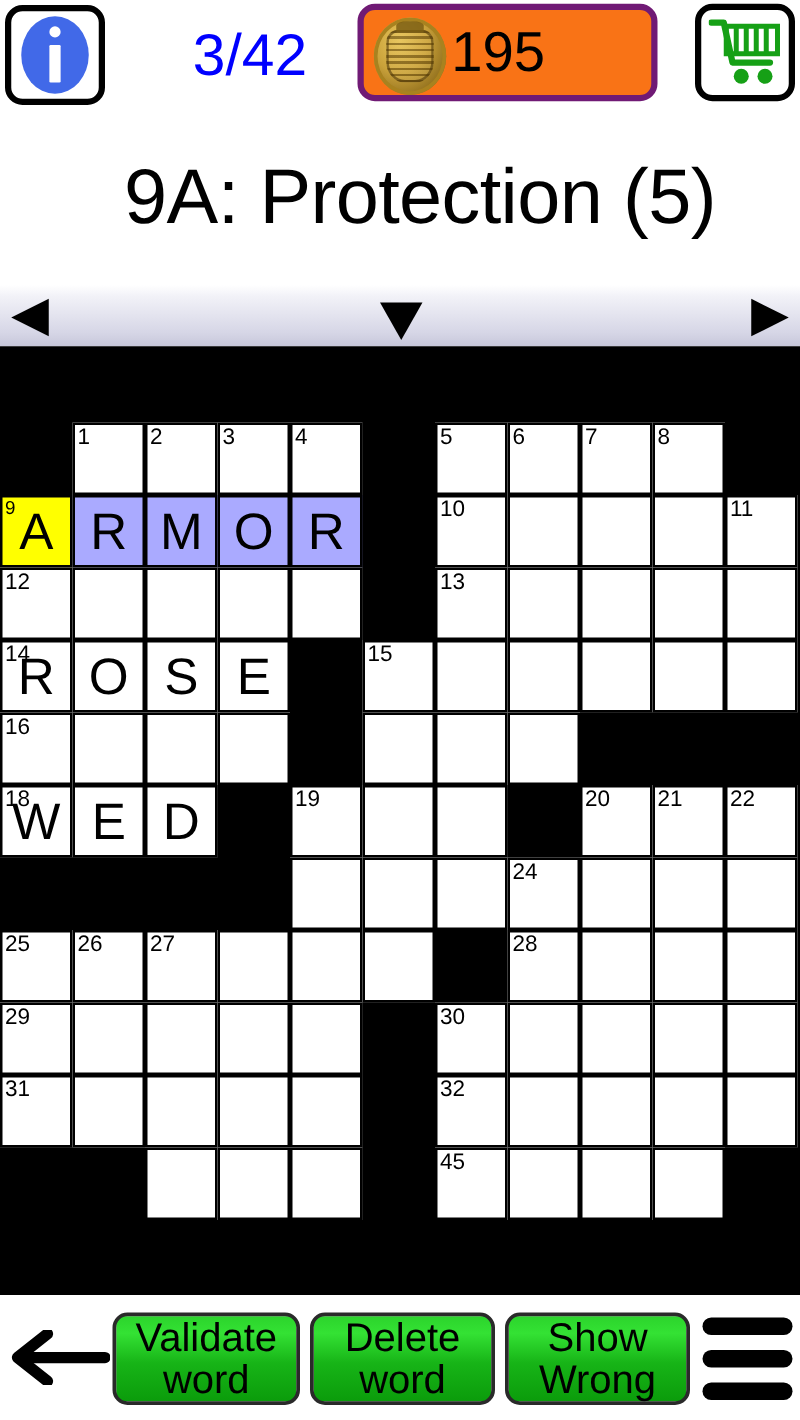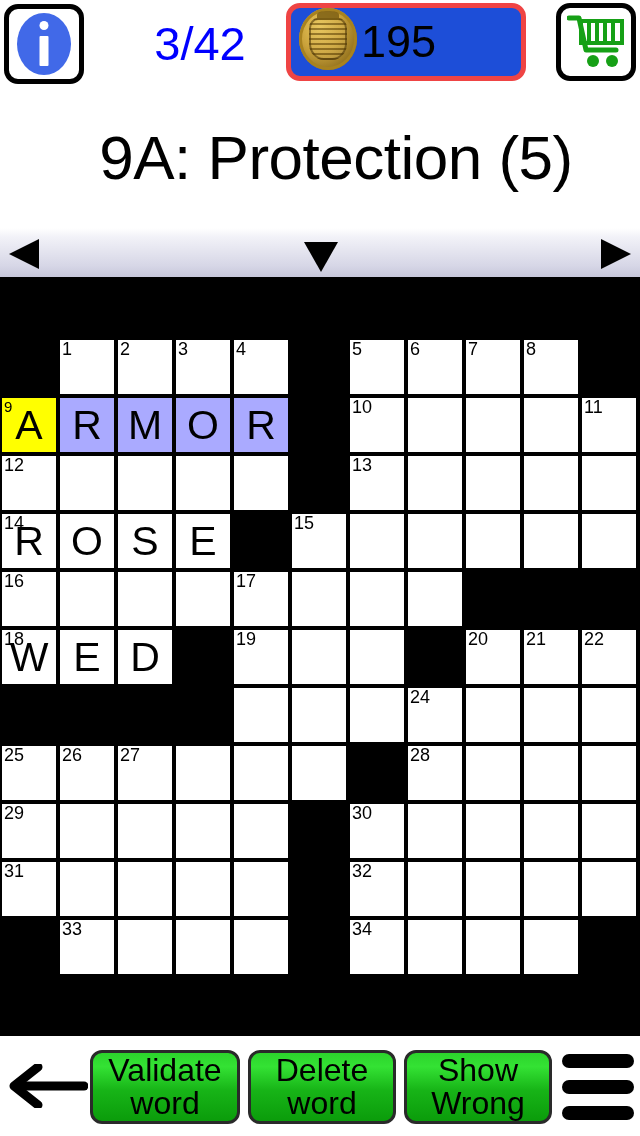--- a/index.html
+++ b/index.html
@@ -73,26 +73,26 @@
     text-align: center;
     font-size: 47px;
     line-height: 72px;
     color: #0000ff;
     font-family: "Liberation Sans", sans-serif;
   }
   .coin-box {
     position: absolute;
     left: 286px; top: 3px;
     width: 240px; height: 78px;
-    border: 5px solid #ef4444;
+    border: 5px solid #701a75;
     border-radius: 14px;
-    background: #1d4ed8;
+    background: #f97316;
     box-sizing: border-box;
     display: flex;
-    align-items: flex-start;
+    align-items: flex-end;
     padding-left: 8px;
   }
   .coin {
     width: 58px; height: 62px;
     border-radius: 50%;
     background:
       radial-gradient(ellipse at 36% 30%, #e8c55a 0%, #c9a13a 42%, #8e6d1c 78%, #6d5212 100%);
     box-shadow: inset 0 0 0 3px #a8821f;
     position: relative;
     flex: none;
@@ -438,23 +438,20 @@
       <div class="cell white" style="left: 406px; top: 232px;"></div>
       <div class="cell white" style="left: 464px; top: 232px;"></div>
       <div class="cell white" style="left: 522px; top: 232px;"></div>
       <div class="cell white" style="left: 580px; top: 232px;"></div>
       <div class="cell white" style="left: 0px; top: 290px;">
         <span class="num">16</span>
       </div>
       <div class="cell white" style="left: 58px; top: 290px;"></div>
       <div class="cell white" style="left: 116px; top: 290px;"></div>
       <div class="cell white" style="left: 174px; top: 290px;"></div>
-      <div class="cell white" style="left: 232px; top: 290px;">
-        <span class="num">17</span>
-      </div>
       <div class="cell white" style="left: 290px; top: 290px;"></div>
       <div class="cell white" style="left: 348px; top: 290px;"></div>
       <div class="cell white" style="left: 406px; top: 290px;"></div>
       <div class="cell block" style="left: 464px; top: 290px;"></div>
       <div class="cell block" style="left: 522px; top: 290px;"></div>
       <div class="cell block" style="left: 580px; top: 290px;"></div>
       <div class="cell white" style="left: 0px; top: 348px;">
         <span class="num">18</span>
         <span class="letter">W</span>
       </div>
@@ -535,29 +532,26 @@
       <div class="cell white" style="left: 232px; top: 580px;"></div>
       <div class="cell block" style="left: 290px; top: 580px;"></div>
       <div class="cell white" style="left: 348px; top: 580px;">
         <span class="num">32</span>
       </div>
       <div class="cell white" style="left: 406px; top: 580px;"></div>
       <div class="cell white" style="left: 464px; top: 580px;"></div>
       <div class="cell white" style="left: 522px; top: 580px;"></div>
       <div class="cell white" style="left: 580px; top: 580px;"></div>
       <div class="cell block" style="left: 0px; top: 638px;"></div>
-      <div class="cell white" style="left: 58px; top: 638px;">
-        <span class="num">33</span>
-      </div>
       <div class="cell white" style="left: 116px; top: 638px;"></div>
       <div class="cell white" style="left: 174px; top: 638px;"></div>
       <div class="cell white" style="left: 232px; top: 638px;"></div>
       <div class="cell block" style="left: 290px; top: 638px;"></div>
       <div class="cell white" style="left: 348px; top: 638px;">
-        <span class="num">34</span>
+        <span class="num">45</span>
       </div>
       <div class="cell white" style="left: 406px; top: 638px;"></div>
       <div class="cell white" style="left: 464px; top: 638px;"></div>
       <div class="cell white" style="left: 522px; top: 638px;"></div>
       <div class="cell block" style="left: 580px; top: 638px;"></div>
     </div>
 
   <div class="gap-black"></div>
 
   <div class="bottombar">

